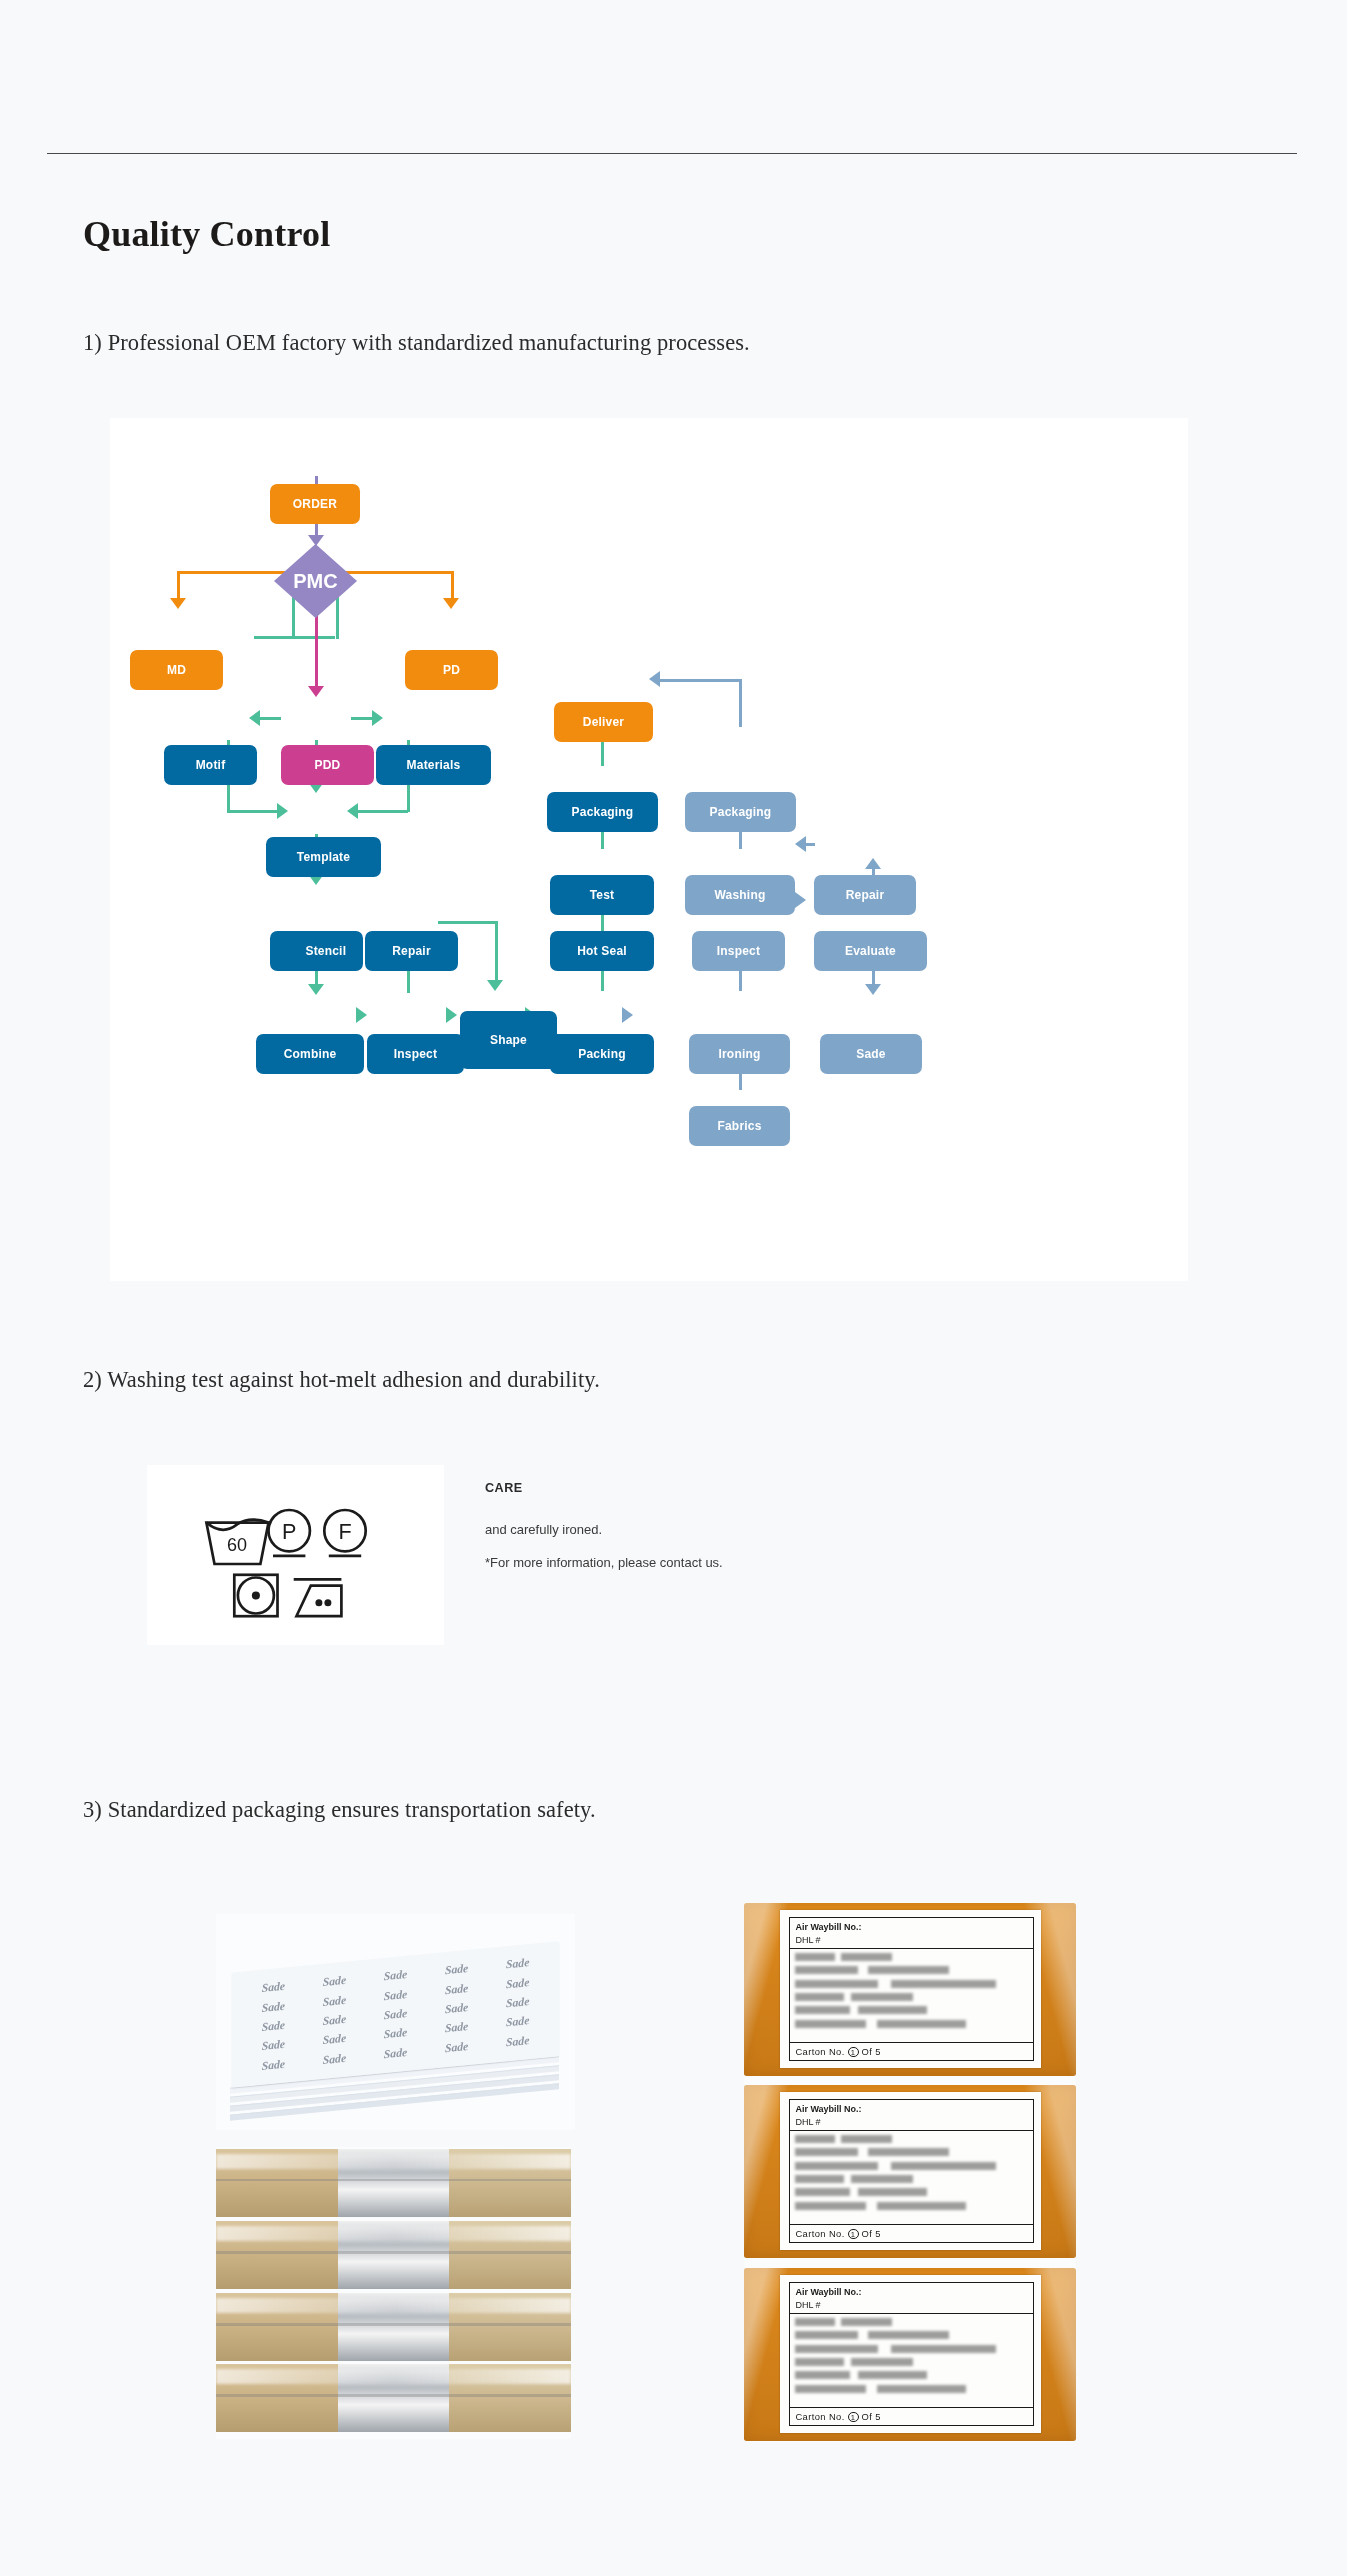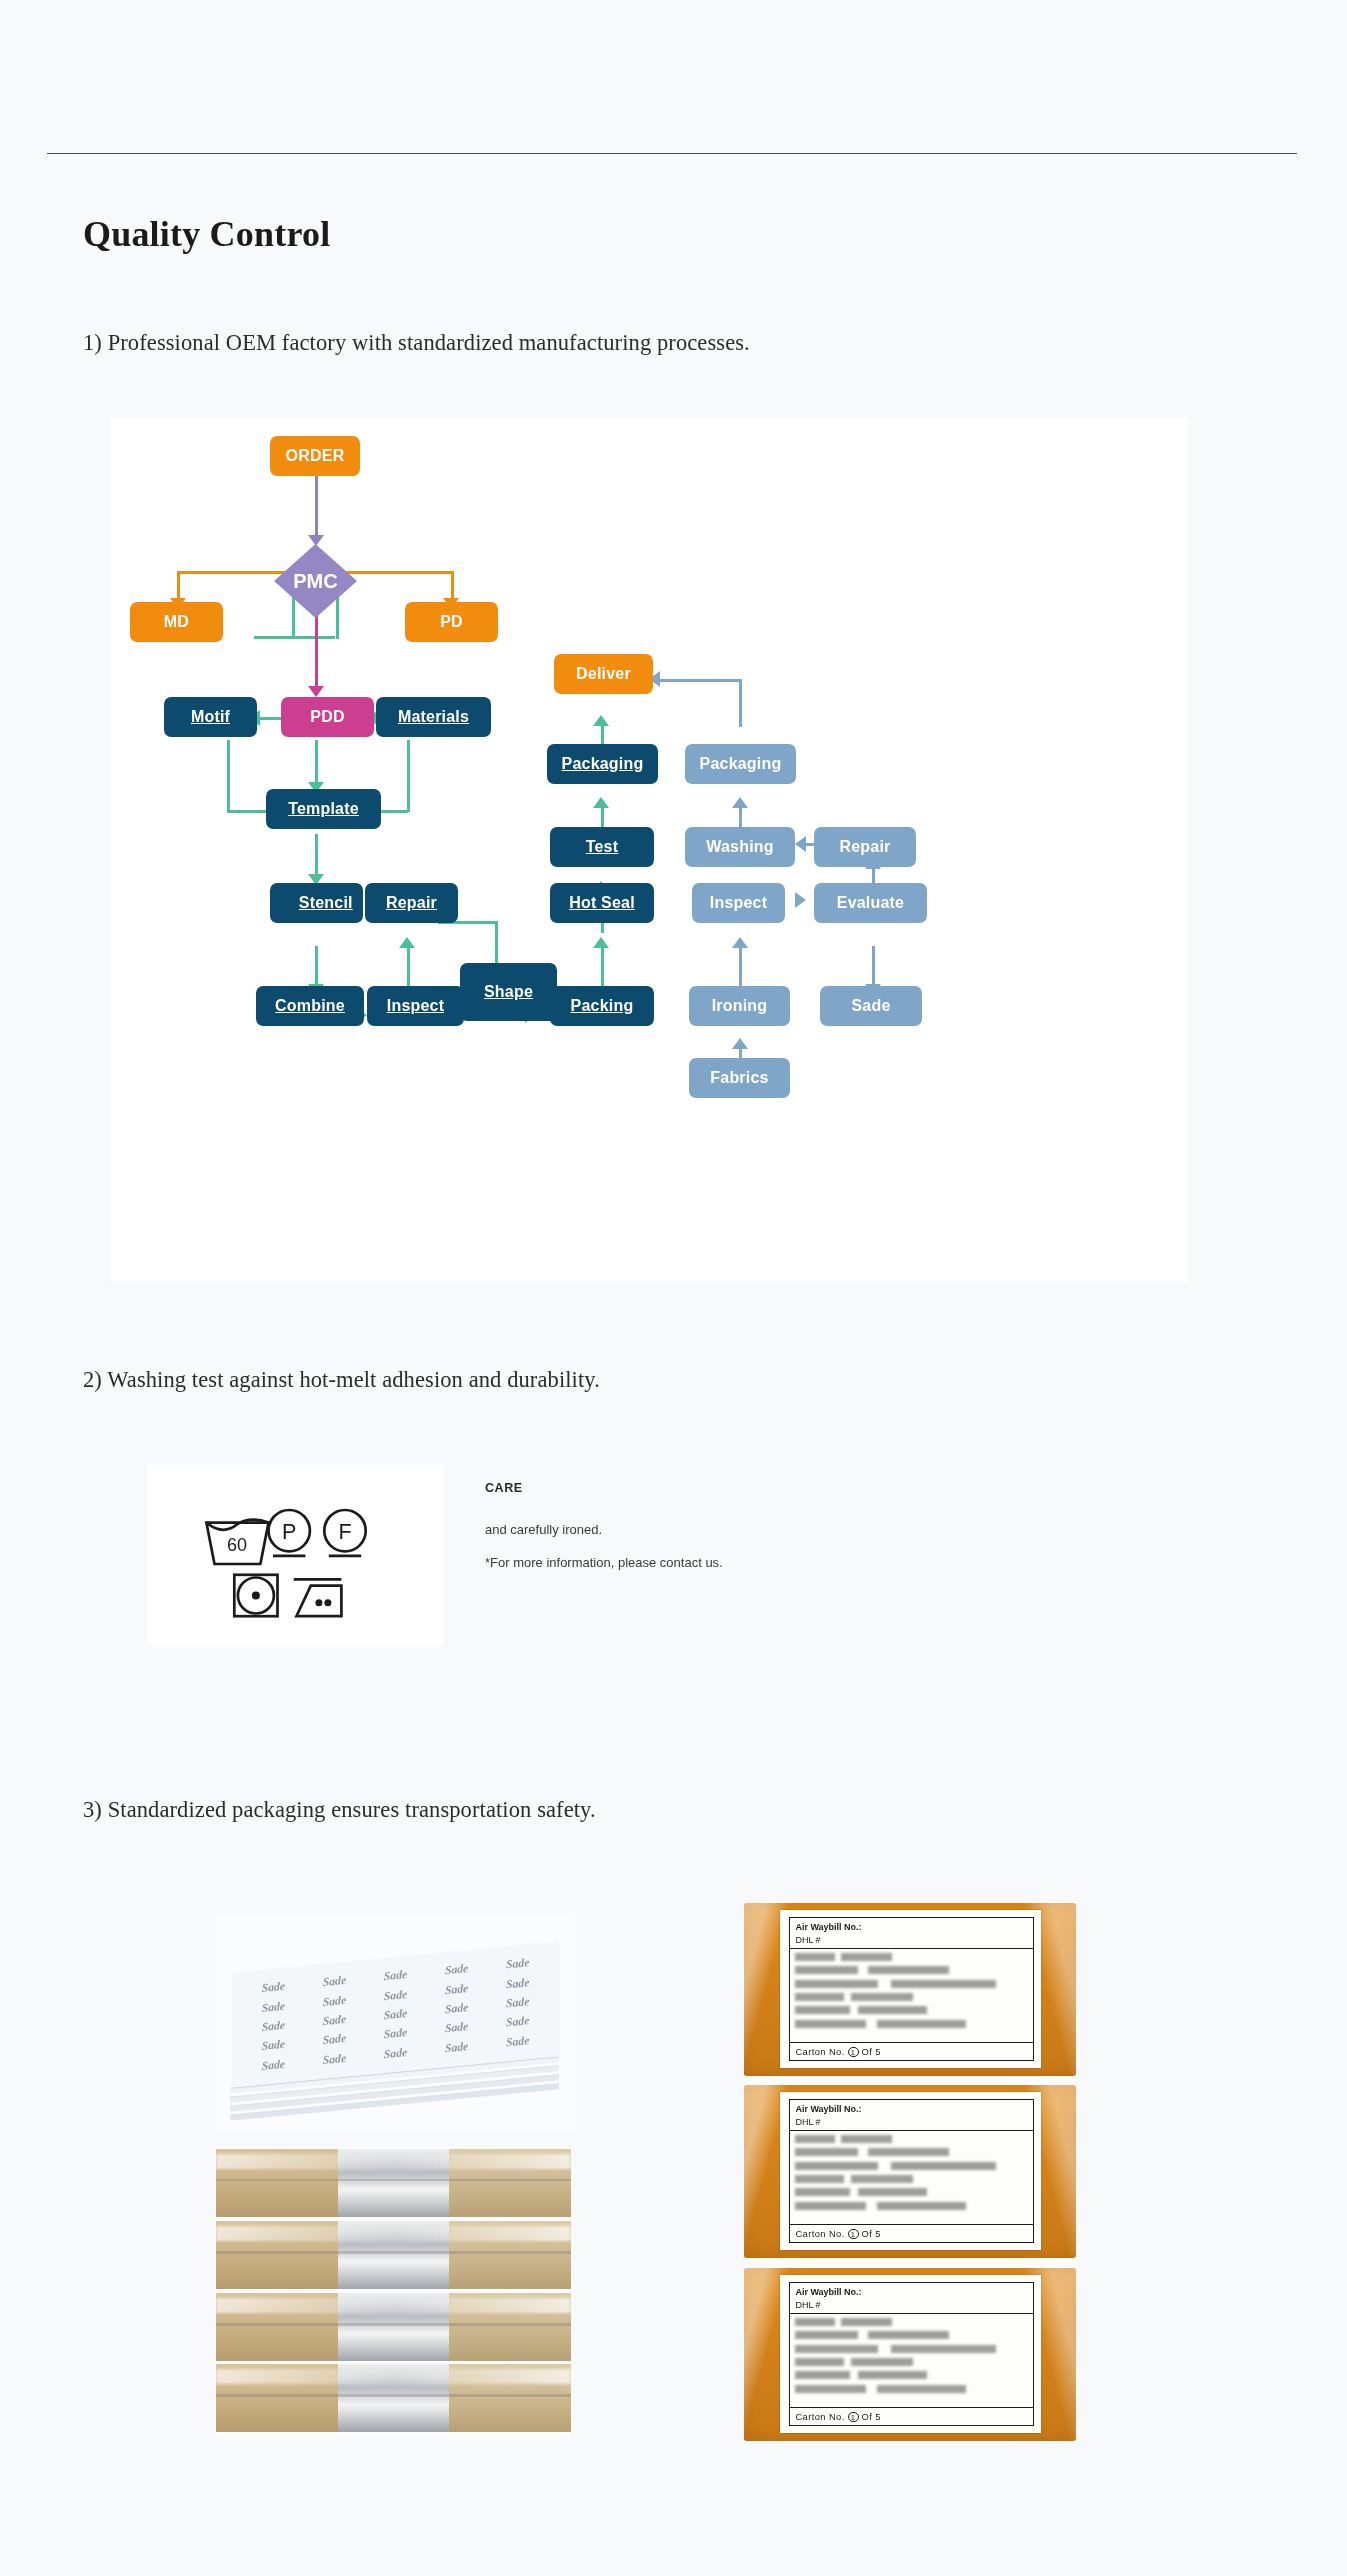--- a/index.html
+++ b/index.html
@@ -45,28 +45,29 @@
   .flow-stage{
     position:absolute; left:0; top:0; width:1078px; height:863px;
   }
   .node{
     position:absolute;
     display:flex; align-items:center; justify-content:center;
     border-radius:7.2px;
     color:#ffffff;
     font-family:"Liberation Sans", sans-serif;
     font-weight:700;
-    font-size:16px;
+    font-size:12px;
     line-height:1;
     letter-spacing:0.2px;
     white-space:nowrap;
     padding:0 5.4px;
+    margin-top:48px;
   }
   .n-orange{ background:#f28c0f; }
-  .n-green { background:#0c4a6e;text-decoration:underline; }
+  .n-green { background:#0369a1; }
   .n-blue  { background:#7fa5c8; }
   .n-pink  { background:#cc3f90; }
 
   .diamond{
     position:absolute;
     display:flex; align-items:center; justify-content:center;
     color:#fff;
     font-family:"Liberation Sans", sans-serif;
     font-weight:700; font-size:20px;
     background:#9487c4;

